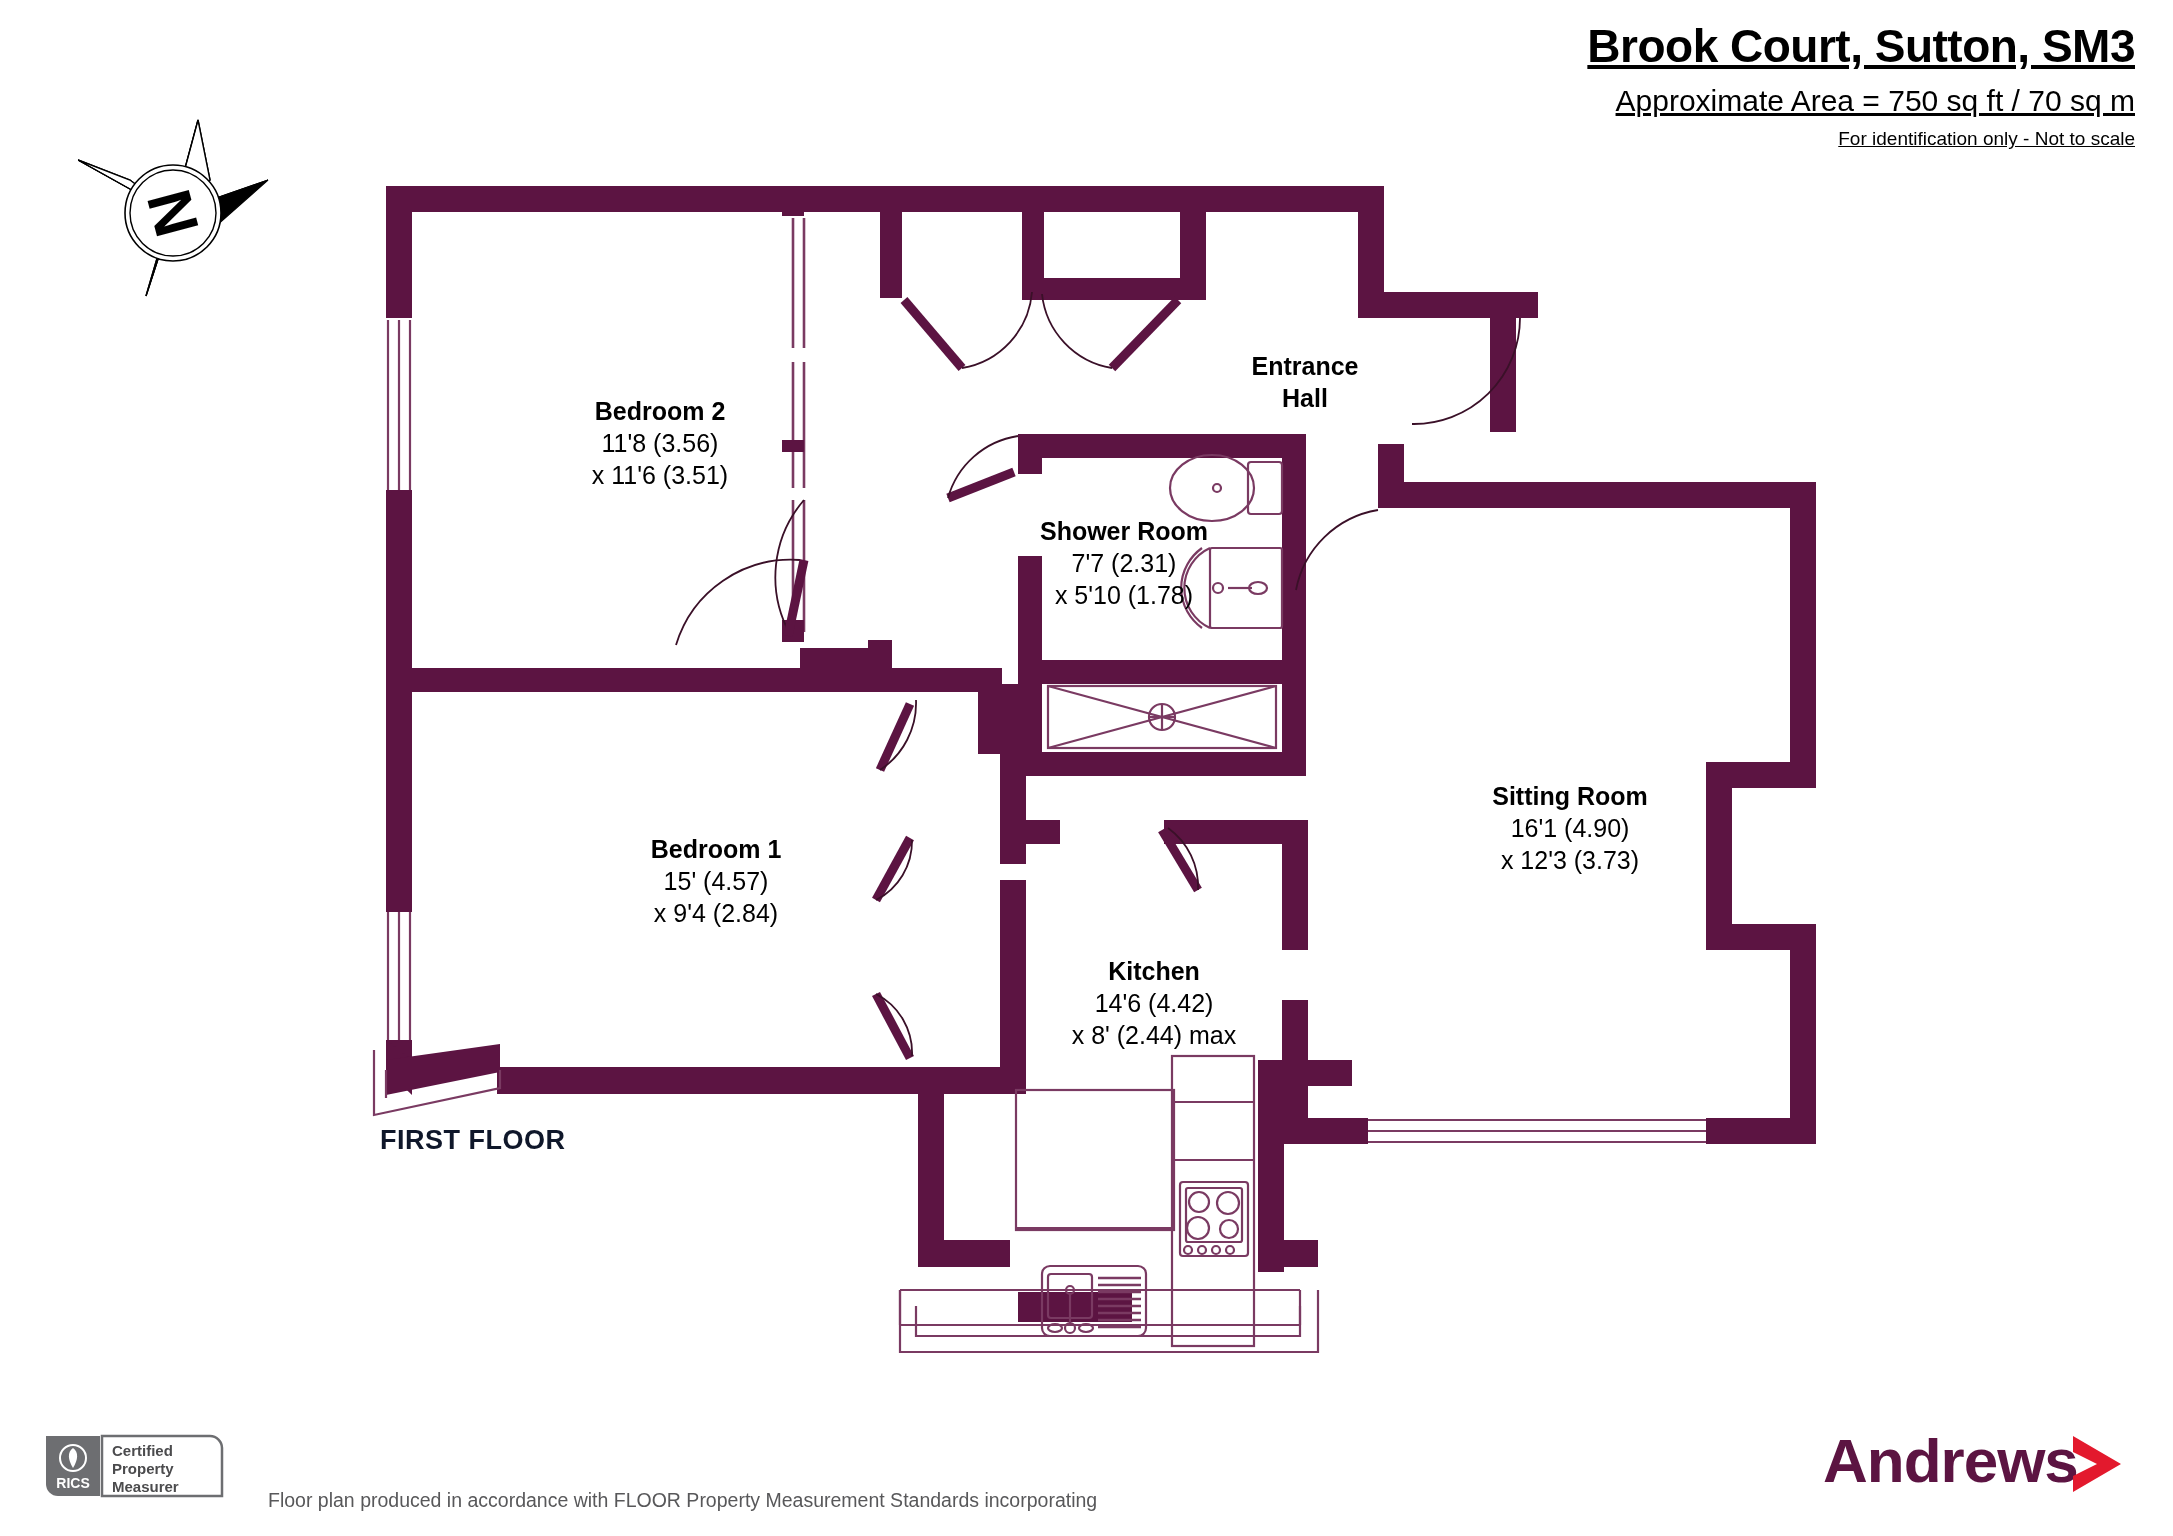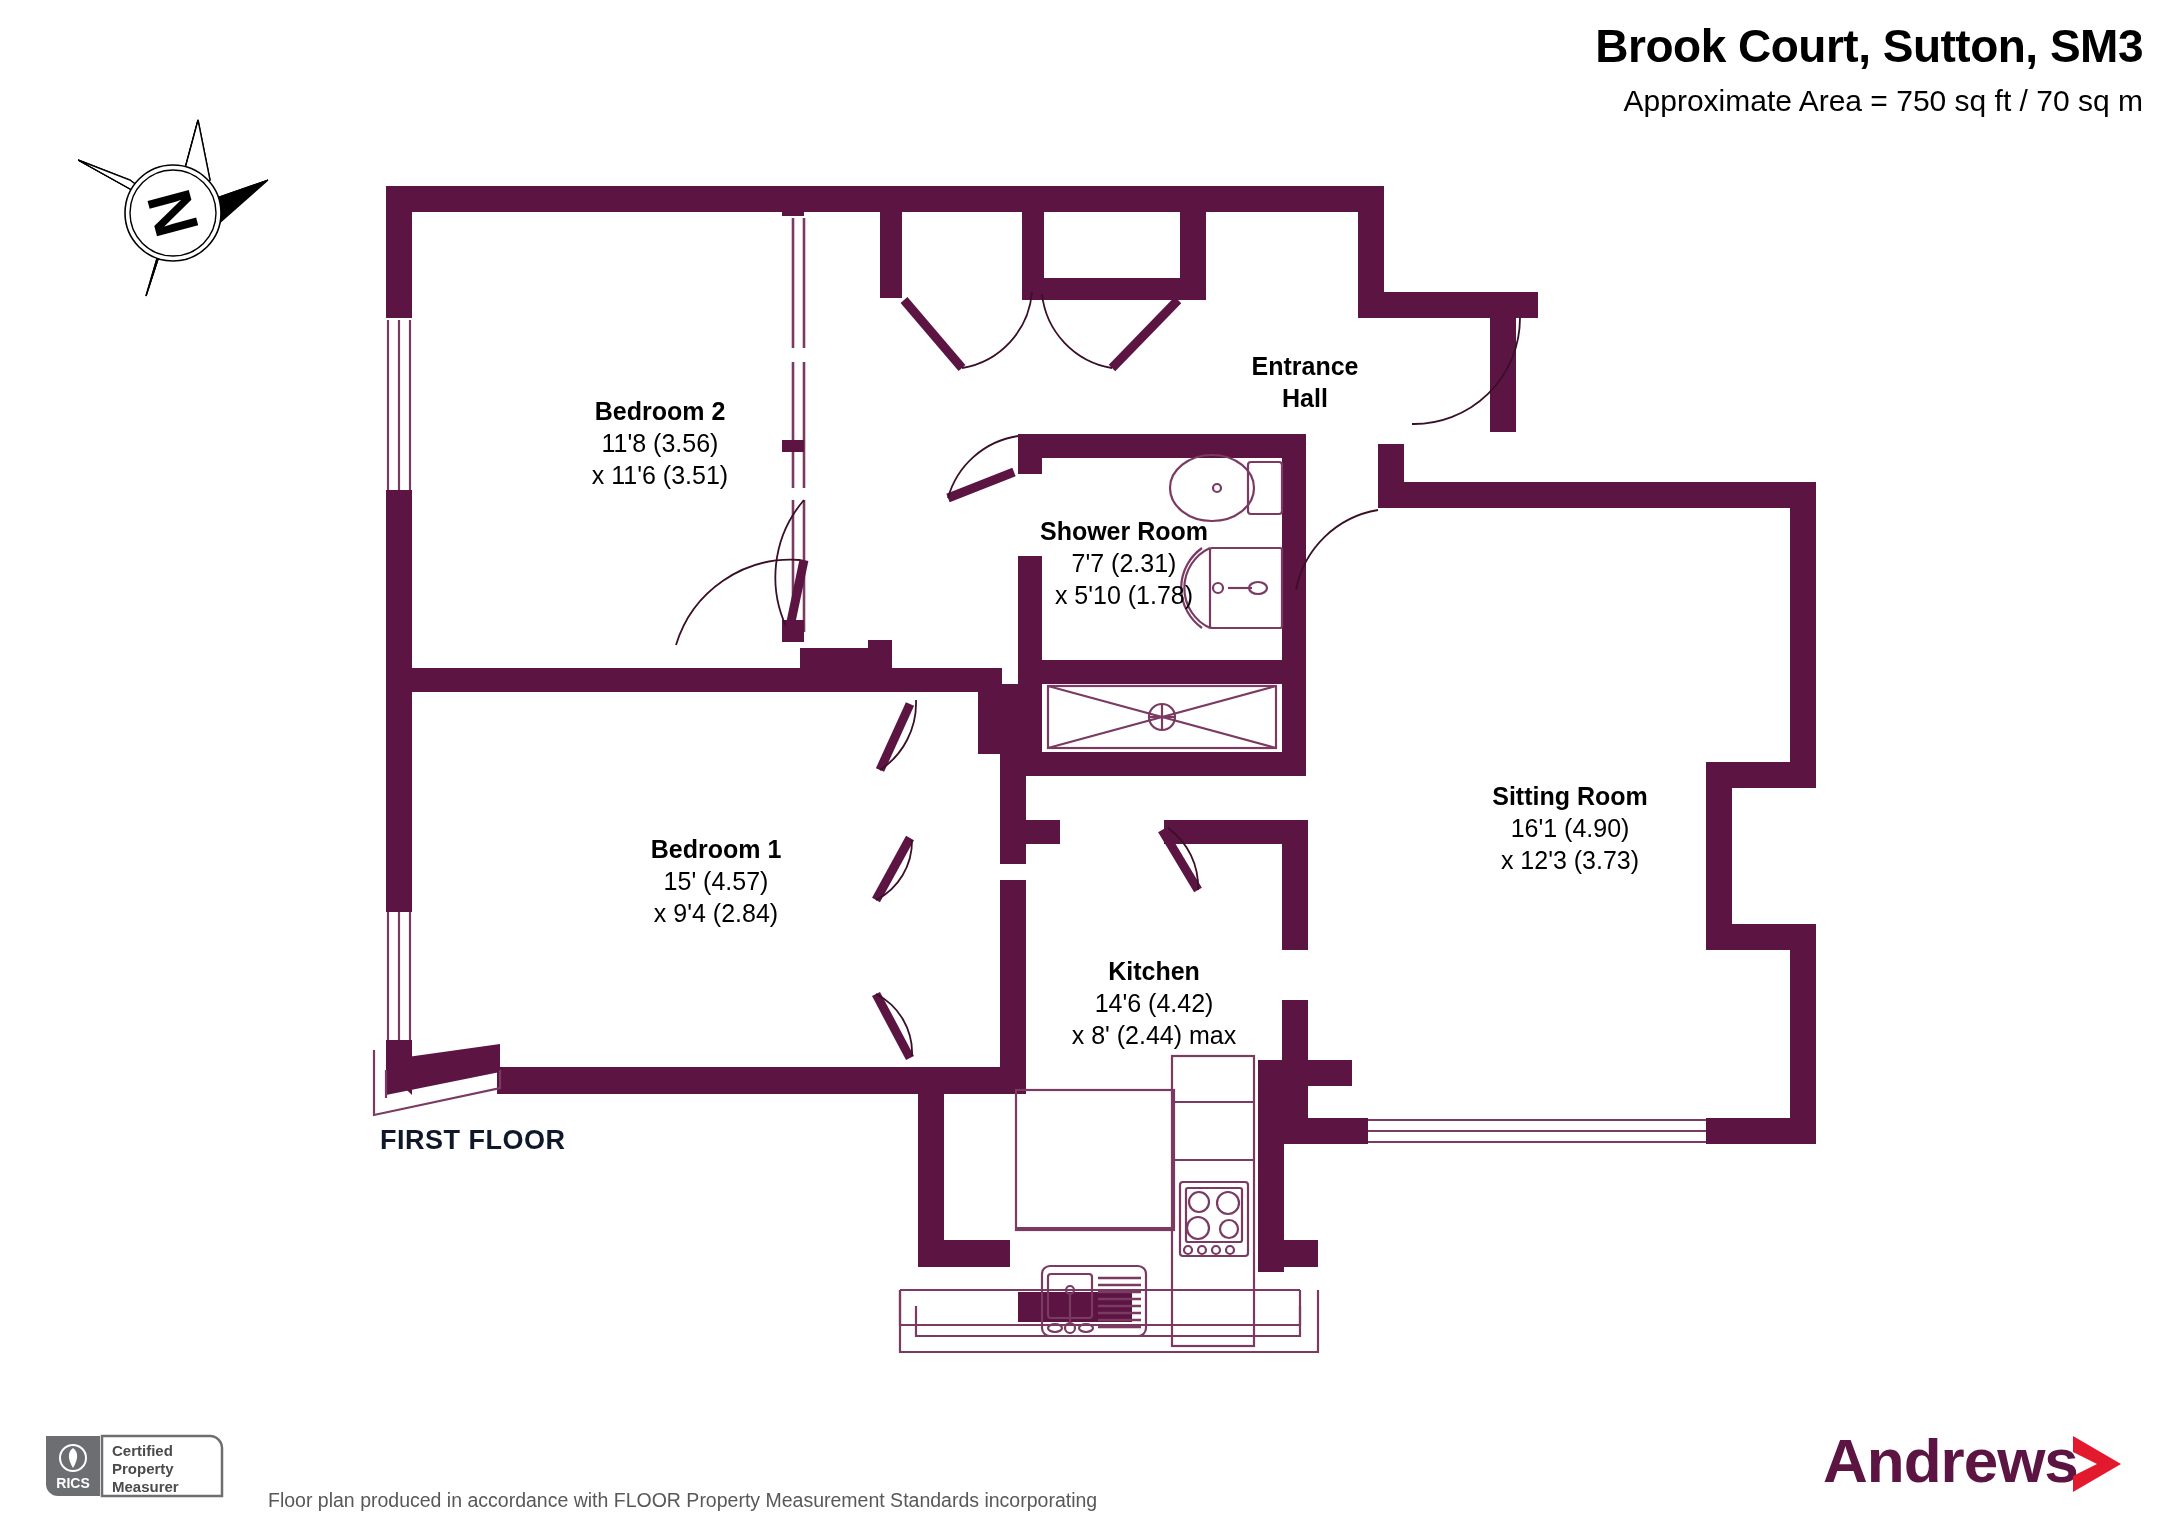--- a/index.html
+++ b/index.html
@@ -12,23 +12,24 @@
     height: 1536px;
     position: relative;
     font-family: "Liberation Sans", sans-serif;
     overflow: hidden;
   }
 
   
   #header {
     position: absolute;
     top: 0;
-    right: 30px;
+    right: 38px;
     width: 1100px;
     text-align: right;
+    text-decoration: underline;
   }
   #plan-title {
     font-size: 46px;
     font-weight: bold;
     color: #000000;
     letter-spacing: -0.5px;
     margin: 22px 0 0 0;
     line-height: 1.05;
   }
   #plan-area {
@@ -96,20 +97,21 @@
     height: 88px;
     text-decoration: underline;
   }
 </style>
 </head>
 <body>
 
 <div id="header">
   <div id="plan-title">Brook Court, Sutton, SM3</div>
   <div id="plan-area">Approximate Area = 750 sq ft / 70 sq m</div>
+  <div id="plan-disclaimer">For identification only - Not to scale</div>
 </div>
 
 <div id="compass">
   <svg viewBox="0 0 200 180" width="200" height="180">
 
     <g fill="#ffffff" stroke="#000000" stroke-width="1.4" stroke-linejoin="miter">
 
       <path d="M95,95 L120,2 L132,62 Z"></path>
       <path d="M95,95 L132,62 L120,2 Z"></path>
 

